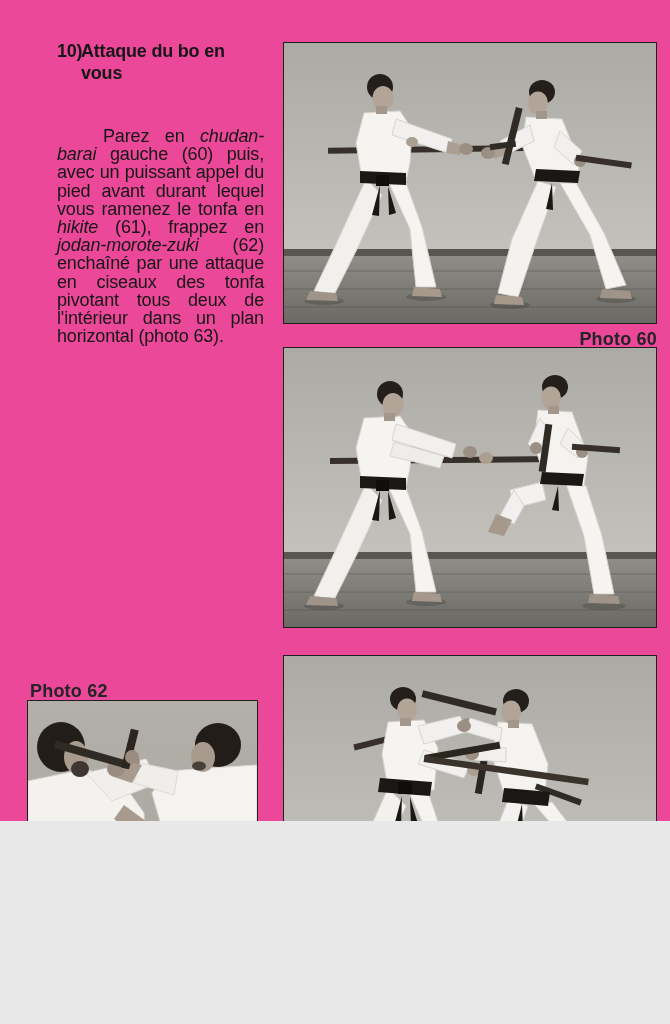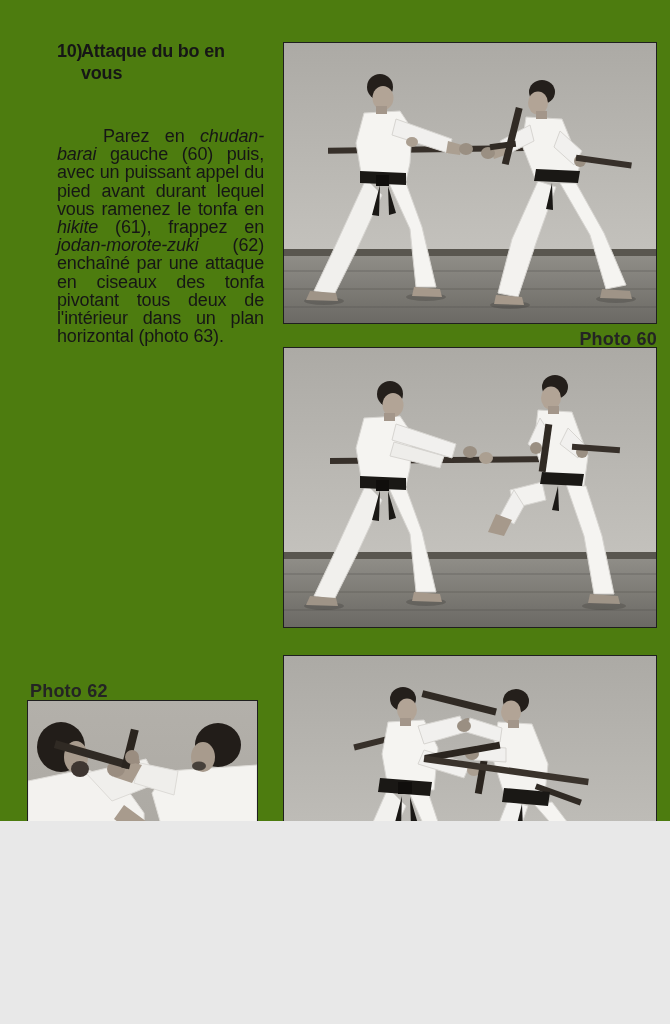--- a/index.html
+++ b/index.html
@@ -1,18 +1,18 @@
 <!DOCTYPE html>
 <html><head>
 <meta charset="utf-8">
 <style>
   html,body { margin:0; padding:0; background:#e8e8e8; }
   .page {
     position:relative; width:670px; height:821px; margin:0 auto;
-    background:#4d7c0f; overflow:hidden;
+    background:#ec4899; overflow:hidden;
     font-family:"Liberation Sans", sans-serif; color:#161616;
   }
 
   
   .heading {
     position:absolute; left:57px; top:40px; width:218px;
     font-size:18px; font-weight:bold; line-height:22px; letter-spacing:-0.2px;
   }
   .heading .num { position:absolute; left:0; top:0; }
   .heading .lines { margin-left:24px; }

